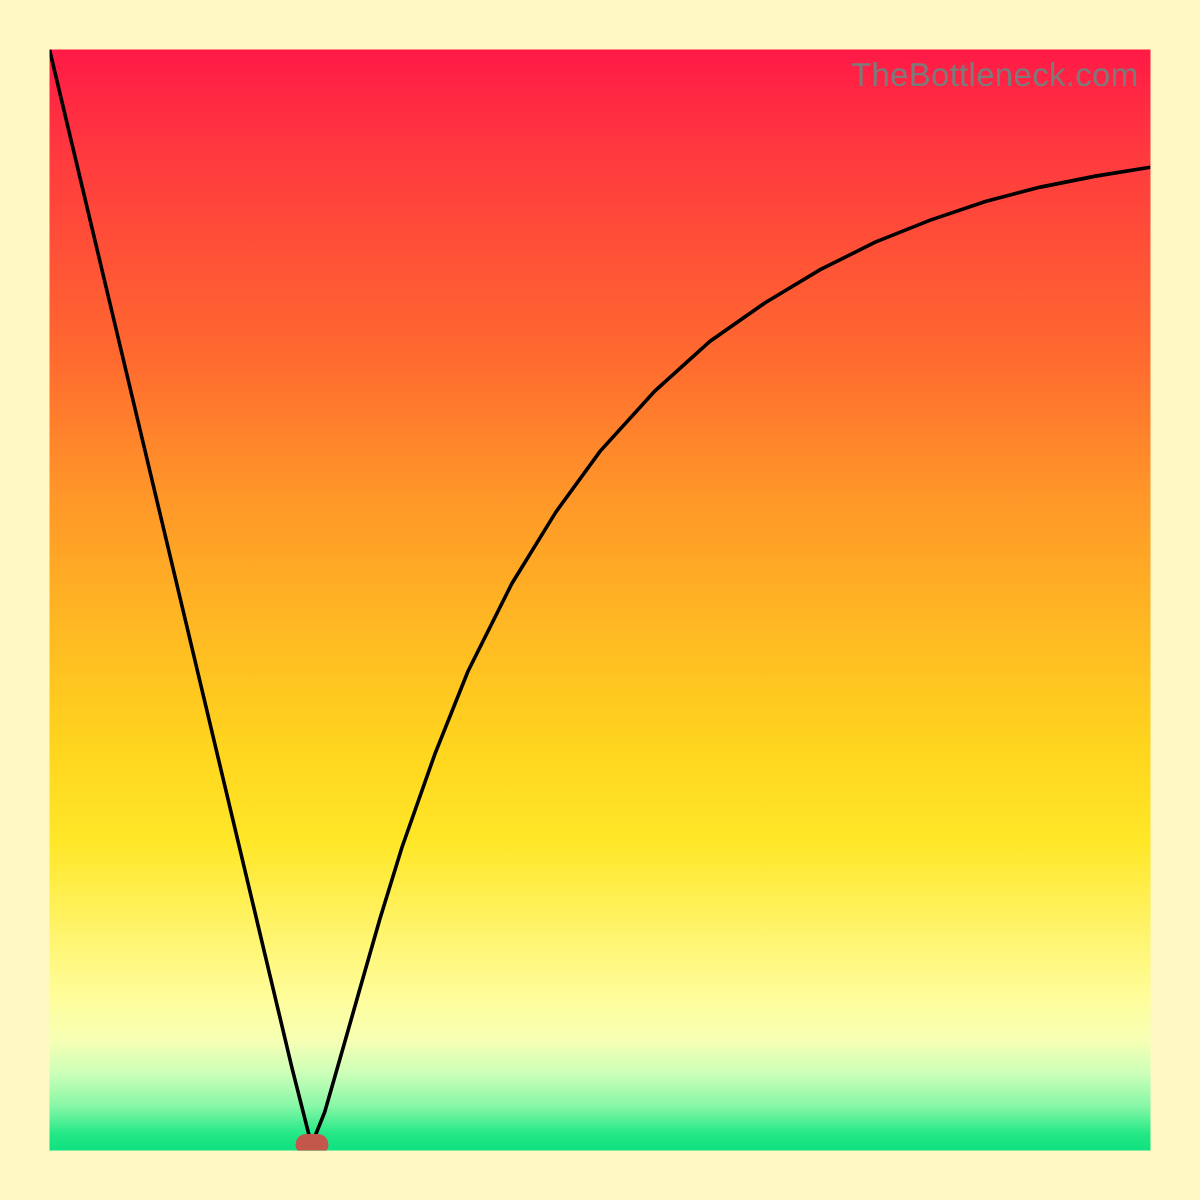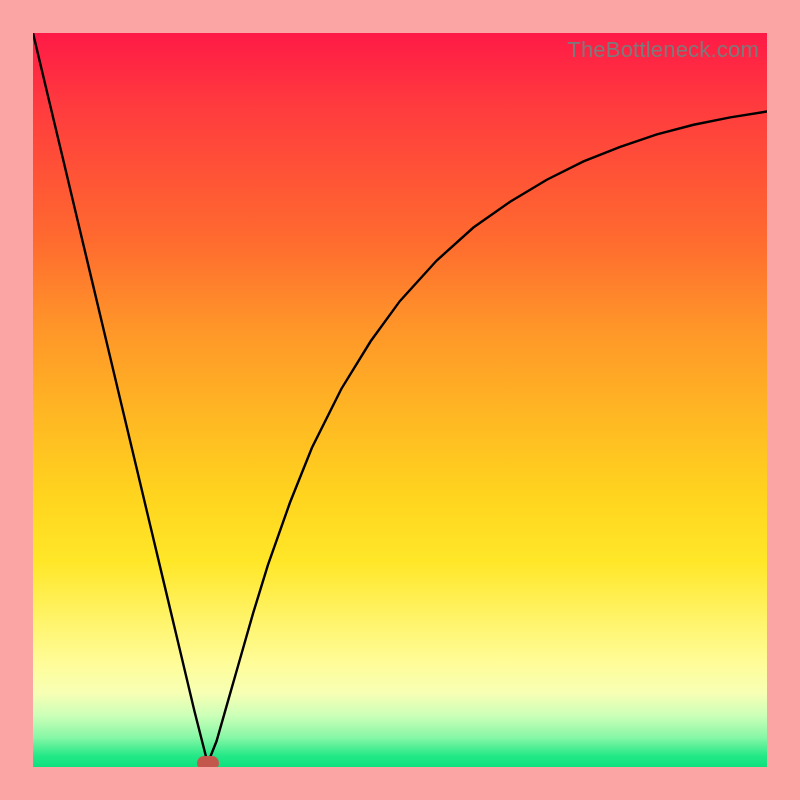--- a/index.html
+++ b/index.html
@@ -8,21 +8,21 @@
     width: 800px;
     height: 800px;
     overflow: hidden;
     font-family: Arial, Helvetica, sans-serif;
     background: #000;
   }
   .frame {
     position: relative;
     width: 800px;
     height: 800px;
-    background: #fca5a5;
+    background: #fef9c3;
     box-sizing: border-box;
   }
   .plot-area {
     position: absolute;
     left: 33px;
     top: 33px;
     width: 734px;
     height: 734px;
     
     background: linear-gradient(

